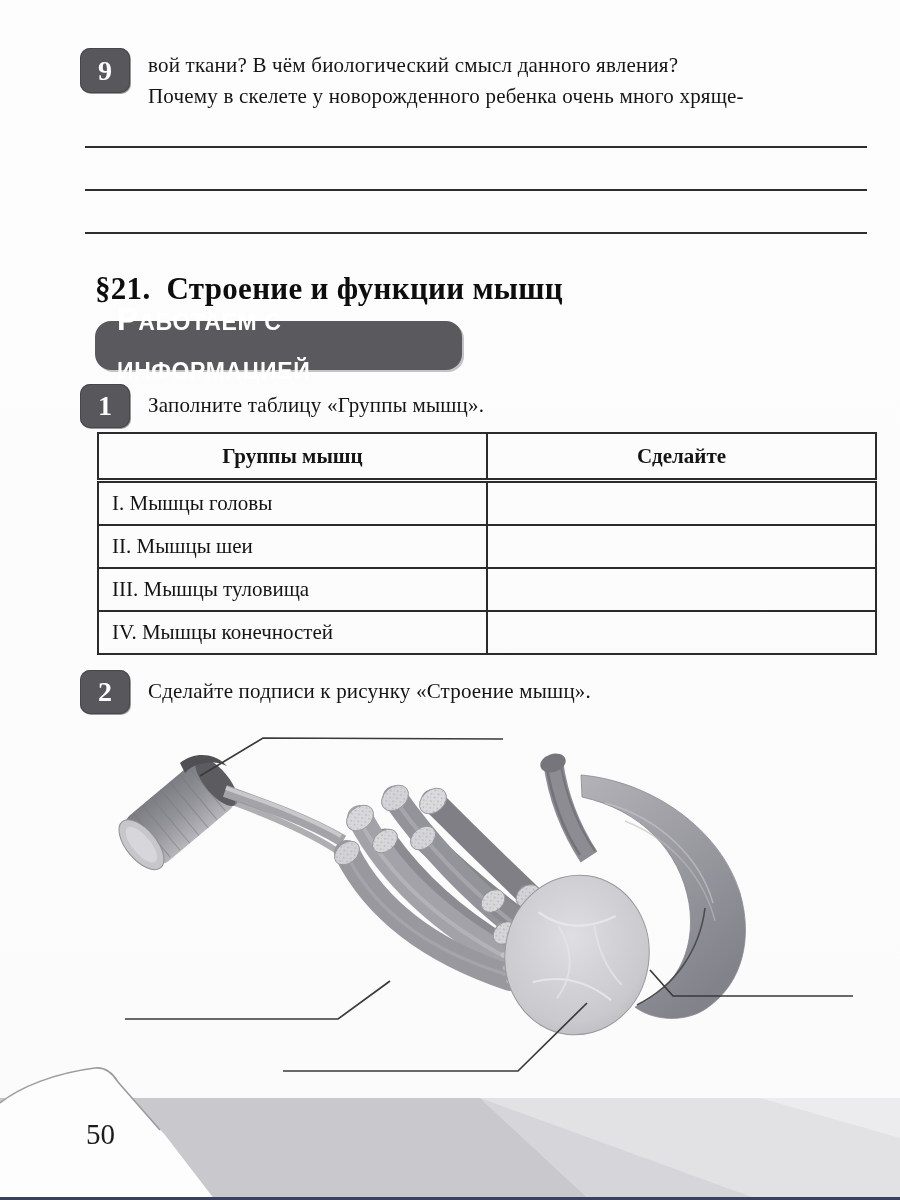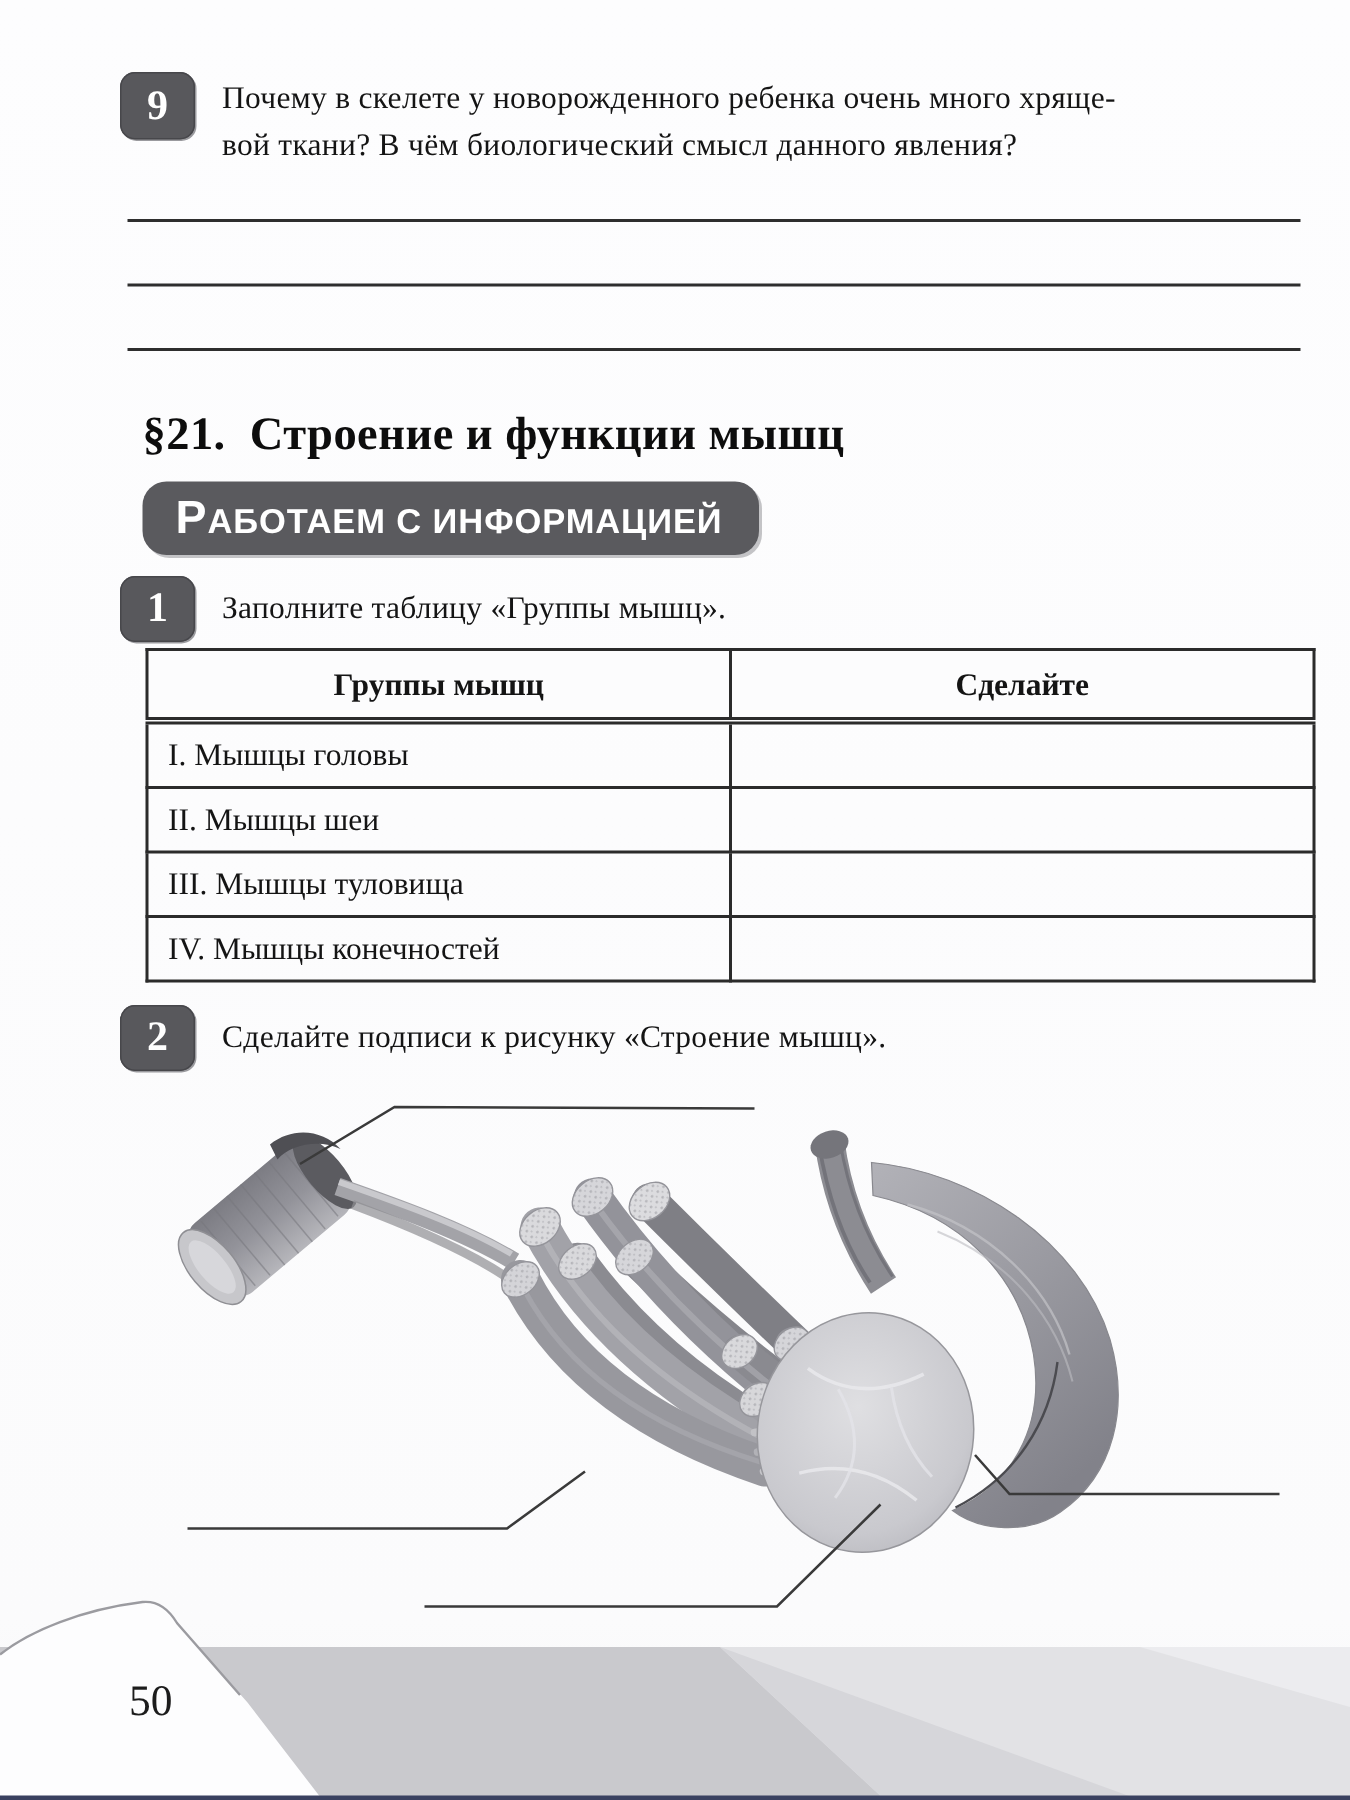--- a/index.html
+++ b/index.html
@@ -25,21 +25,21 @@
 
   .rule { position:absolute; left:85px; width:782px; border-top:2px solid #2e2e2e; height:0; }
 
   .section-title {
     position:absolute; left:95px; top:271px; margin:0;
     font-size:31px; font-weight:bold; color:#0d0d0d;
     font-family:"Liberation Serif", serif; white-space:pre; letter-spacing:0.3px;
   }
 
   .banner {
-    position:absolute; left:95px; top:321px; width:411px; height:49px;
+    position:absolute; left:95px; top:321px; width:367px; height:49px;
     background:#5a5a5e; border-radius:16px;
     box-shadow:2px 2px 0 rgba(90,90,94,0.35);
     display:flex; align-items:center;
   }
   .banner .label {
     display:block; padding-left:22px; color:#ffffff;
     font-family:"Liberation Sans", sans-serif; font-weight:bold;
     font-size:23px; text-transform:uppercase; letter-spacing:0.6px; line-height:49px;
   }
   .banner .label::first-letter { font-size:31px; }
@@ -72,22 +72,22 @@
 </style>
 </head>
 <body>
 
 <div class="page">
 
   <div class="badge" style="left:80px; top:48px;">
     <span>9</span>
   </div>
   <div class="qtext" style="left:148px; top:50px; width:730px;">
+    <div>вой ткани? В чём биологический смысл данного явления?</div>
     <div>Почему в скелете у новорожденного ребенка очень много хряще-</div>
-    <div>вой ткани? В чём биологический смысл данного явления?</div>
   </div>
   <div class="rule" style="top:146px;"></div>
   <div class="rule" style="top:189px;"></div>
   <div class="rule" style="top:232px;"></div>
 
   <h1 class="section-title">§21.  Строение и функции мышц</h1>
 
   <div class="banner">
     <span class="label">Работаем с информацией</span>
   </div>

